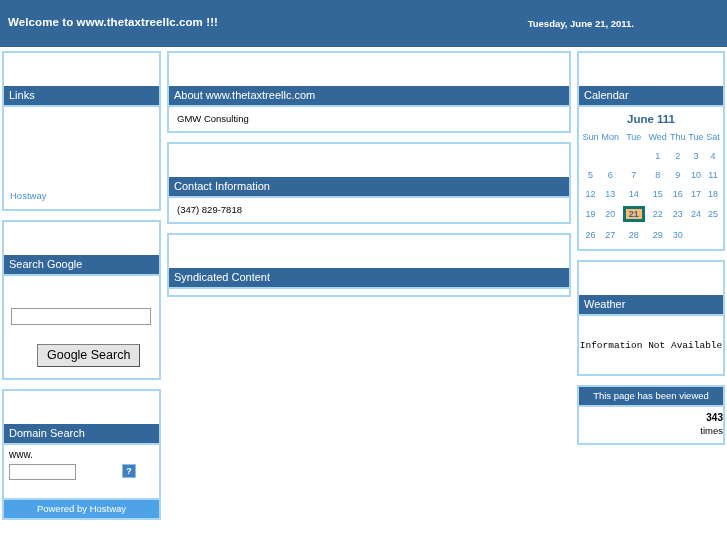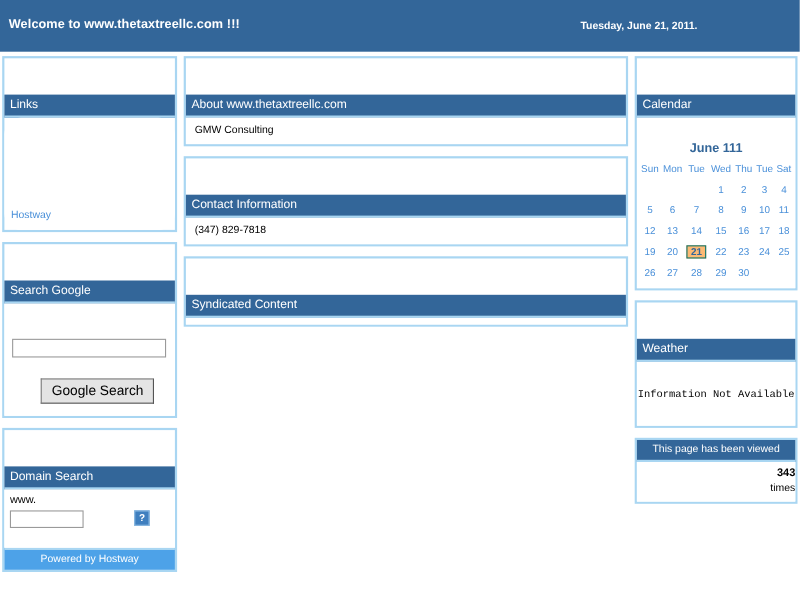--- a/index.html
+++ b/index.html
@@ -89,21 +89,20 @@
   .panel-body.thin {
     padding: 0;
     height: 6px;
   }
 
   
   .links-body {
     height: 102px;
     position: relative;
     padding: 0;
-    border-radius: 15px;
   }
   .link-item {
     position: absolute;
     left: 6px;
     bottom: 8px;
     color: #4a90d9;
     font-size: 9.5px;
     text-decoration: none;
     cursor: pointer;
   }
@@ -208,21 +207,20 @@
   
   .cal-body {
     padding: 3px 2px 5px 2px;
   }
   .cal-title {
     text-align: center;
     color: #336699;
     font-weight: bold;
     font-size: 11.5px;
     padding: 3px 0 5px 0;
-    margin-top: 16px;
   }
   table.cal {
     width: 100%;
     border-collapse: collapse;
     font-size: 9px;
     color: #4a90d9;
   }
   table.cal th {
     font-weight: normal;
     color: #4a90d9;
@@ -230,21 +228,21 @@
     padding: 2px 0 4px 0;
     text-align: center;
   }
   table.cal td {
     text-align: center;
     padding: 3px 0;
     height: 13px;
   }
   td.today span {
     display: inline-block;
-    border: 1px solid #0f766e;
+    border: 3px solid #0f766e;
     padding: 0px 3px;
     color: #336699;
     font-weight: bold;
     background: #fdba74;
   }
 
   
   .weather-body {
     height: 58px;
     position: relative;

